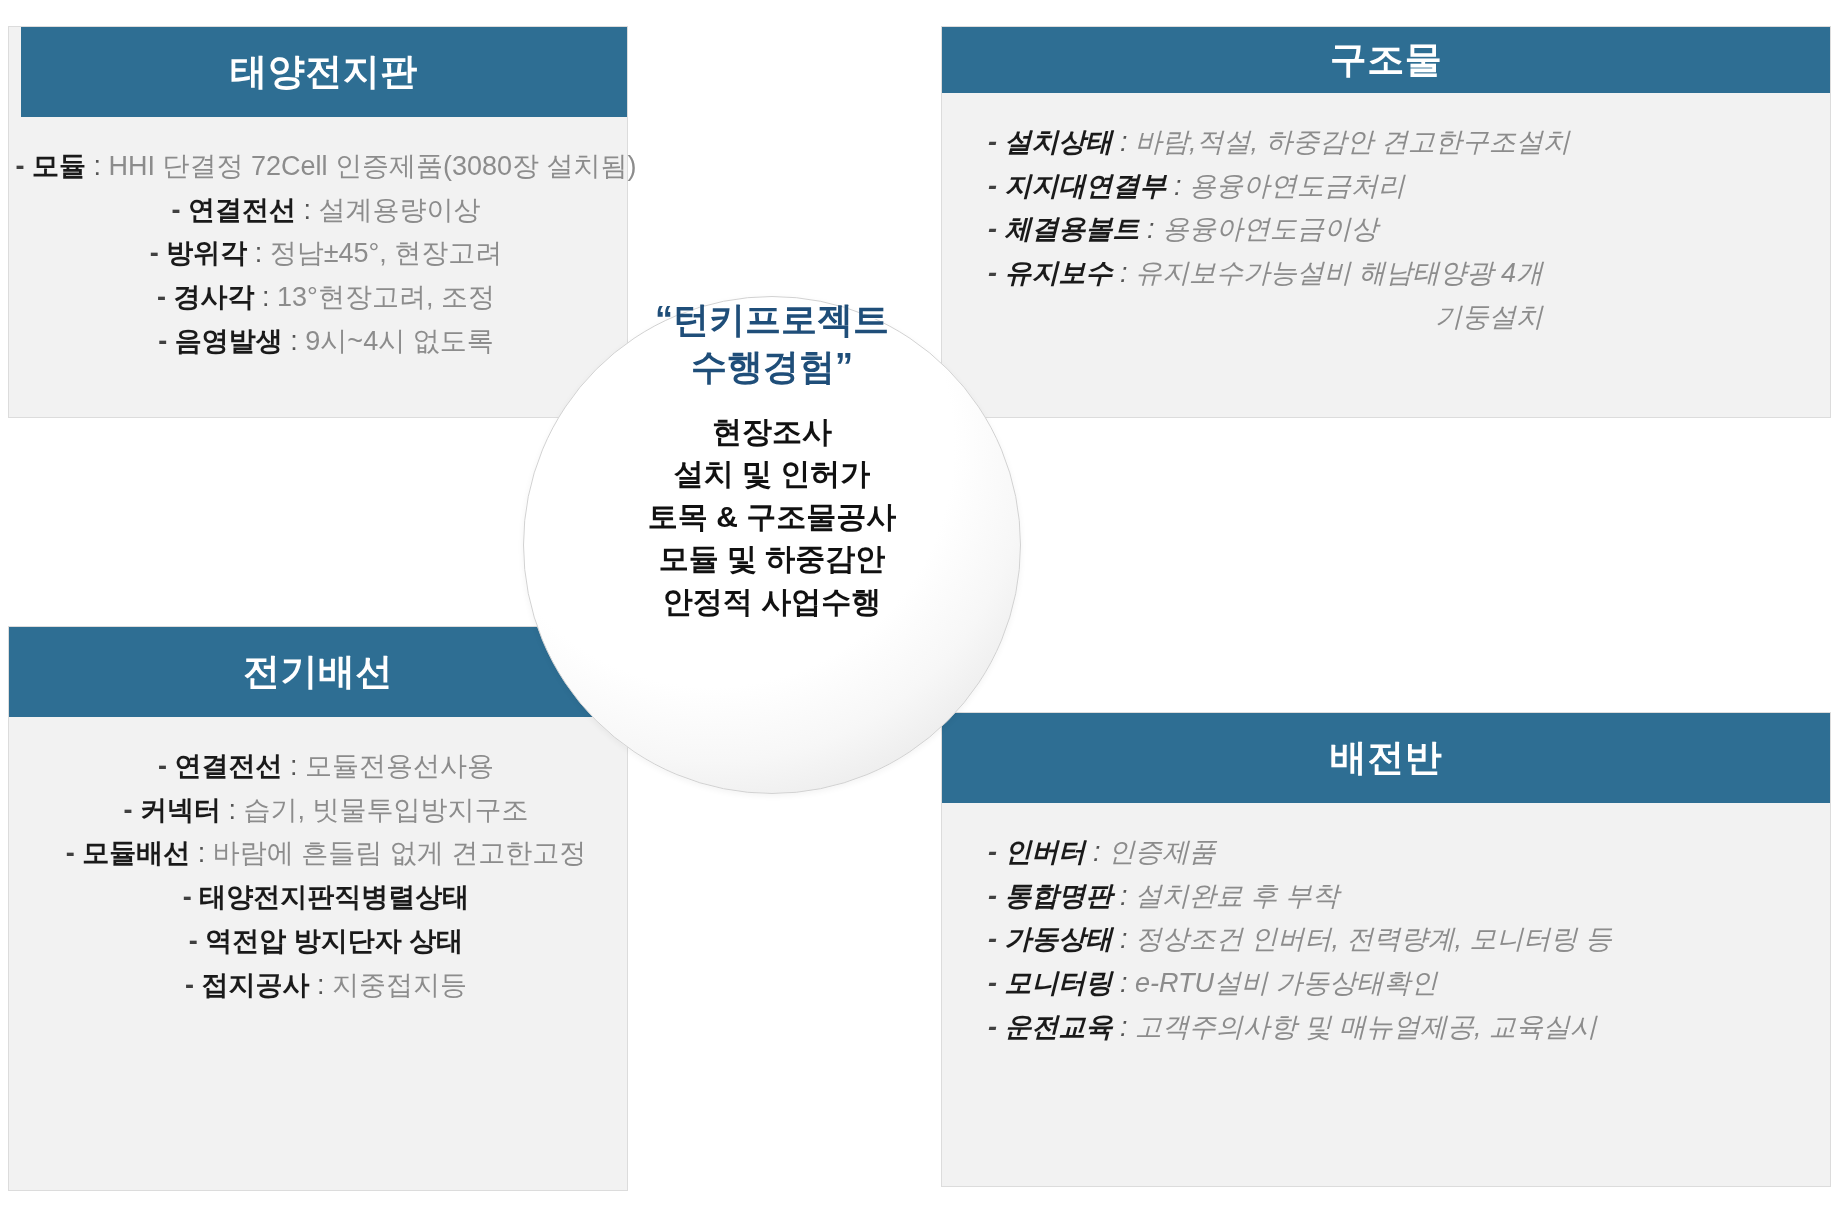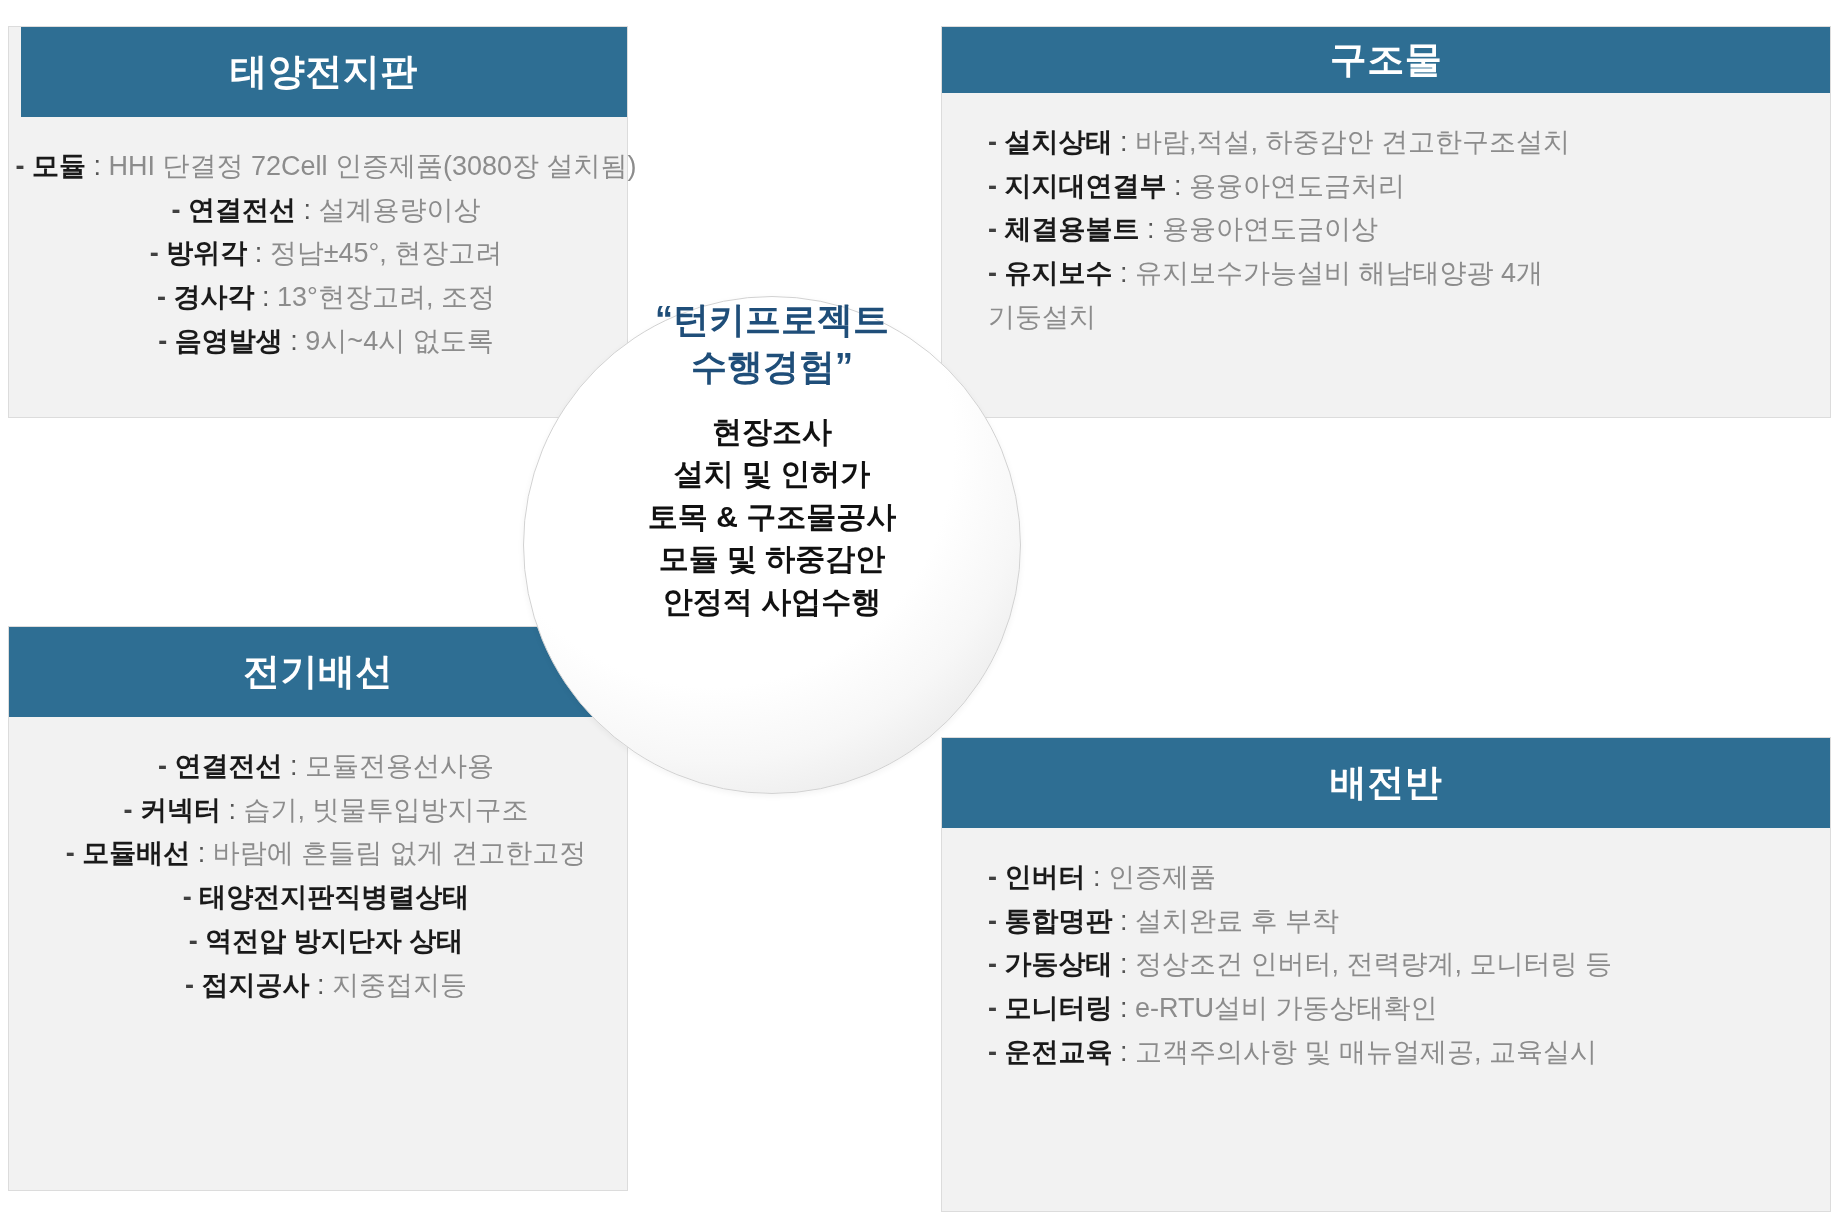--- a/index.html
+++ b/index.html
@@ -38,36 +38,36 @@
     line-height:1.62;
     color:#8c8c8c;
     white-space:nowrap;
     text-align:left;
   }
   .bullet .dash { color:#404040; font-weight:700; }
   .bullet .key { color:#1a1a1a; font-weight:700; }
   .bullet .sep { color:#555; font-weight:400; }
   .bullet .val { color:#8c8c8c; font-weight:400; }
   .bullet.solo { color:#1a1a1a; font-weight:700; }
-  .bullet .cont { display:block; text-align:left; color:#8c8c8c; }
+  .bullet .cont { display:block; text-align:right; color:#8c8c8c; }
 
   
   #panel-solar   { left:8px;    top:26px;   width:620px; height:392px; }
   #panel-solar   .panel-header { height:90px;margin-left:12px; }
   #panel-struct  { left:941px;  top:26px;   width:890px; height:392px; }
   #panel-struct  .panel-header { height:66px; }
   #panel-wiring  { left:8px;    top:626px;  width:620px; height:565px; }
   #panel-wiring  .panel-header { height:90px; }
-  #panel-switch  { left:941px;  top:737px;  width:890px; height:475px; }
+  #panel-switch  { left:941px;  top:712px;  width:890px; height:475px; }
   #panel-switch  .panel-header { height:90px; }
 
   #panel-solar  .panel-body,
   #panel-wiring .panel-body { align-items:center; padding-left:34px; }
   #panel-struct .panel-body,
-  #panel-switch .panel-body { align-items:flex-start; padding-left:46px; }
+  #panel-switch .panel-body { align-items:flex-start; padding-left:46px;font-style:italic; }
 
   
   #center-circle {
     position:absolute;
     left:523px; top:296px;
     width:498px; height:498px;
     border-radius:50%;
     background:radial-gradient(circle at 38% 30%, #ffffff 0%, #ffffff 52%, #f7f7f7 68%, #e6e6e6 88%, #dcdcdc 100%);
     border:1px solid #d2d2d2;
     display:flex;

